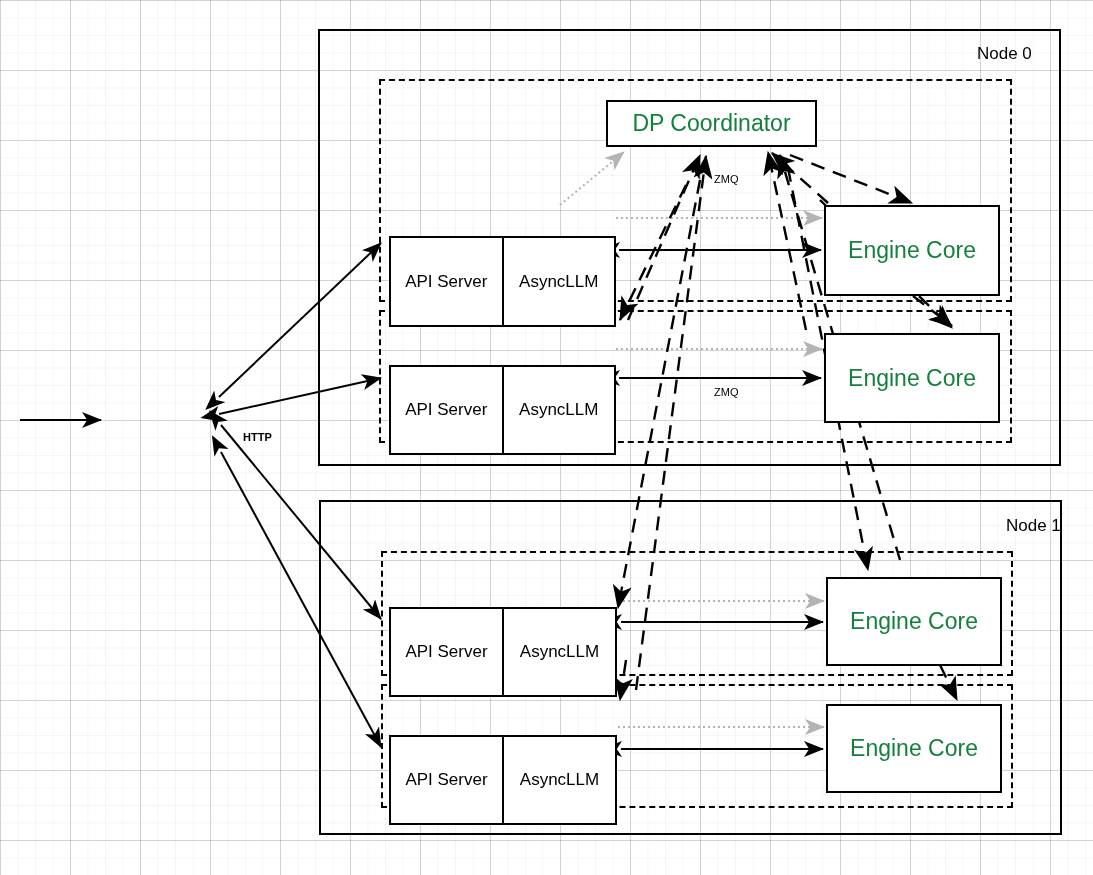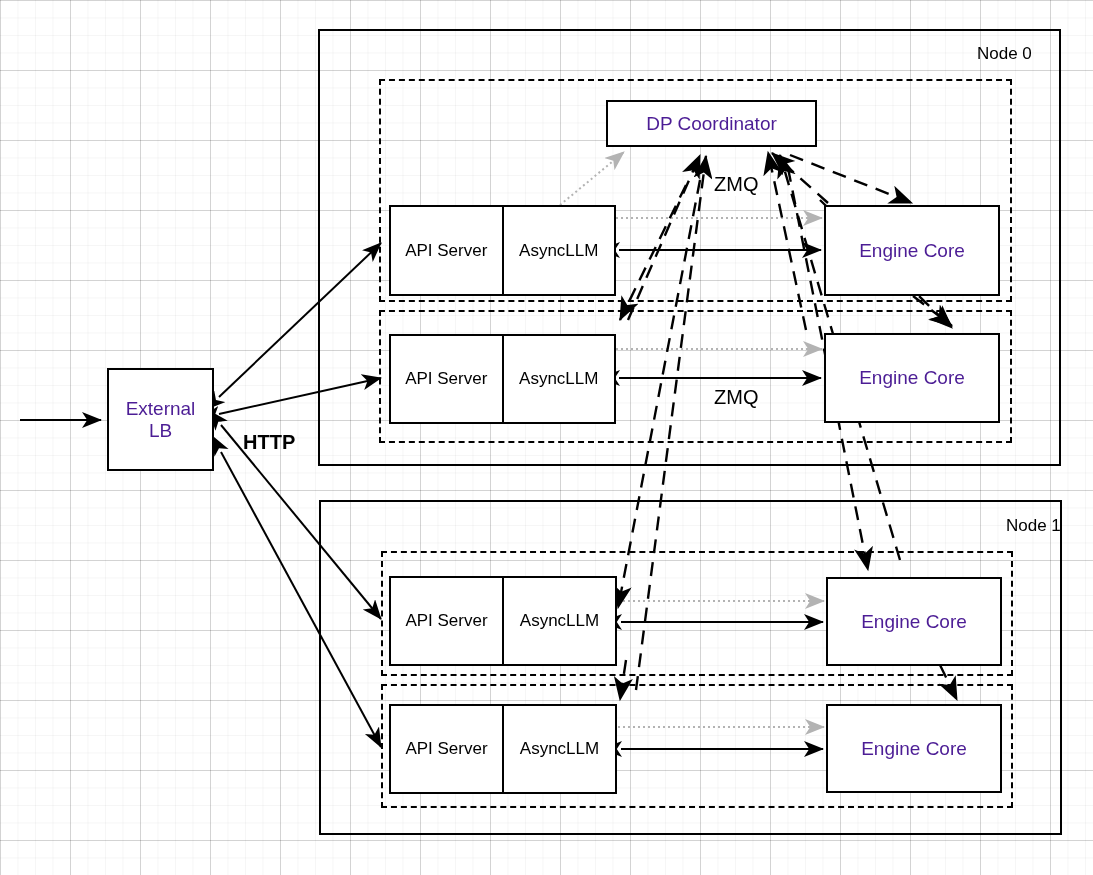--- a/index.html
+++ b/index.html
@@ -42,42 +42,43 @@
     display:flex;
     align-items:center;
     justify-content:center;
   }
   .split-box{
     position:absolute;
     border:2px solid #000;
     background:#ffffff;
     box-sizing:border-box;
     display:flex;
+    margin-top:31px;
   }
   .split-half{
     flex:1 1 50%;
     display:flex;
     align-items:center;
     justify-content:center;
     font-size:17px;
     color:#000;
     white-space:nowrap;
   }
   .split-half.left{border-right:2px solid #000;}
-  .boxlabel{font-size:19px;color:#4c1d95;white-space:nowrap;}
+  .boxlabel{font-size:23px;color:#15803d;white-space:nowrap;}
   .node-title{
     position:absolute;
     font-size:17px;
     color:#000;
     white-space:nowrap;
     text-align:right;
   }
   .edge-label{
     position:absolute;
-    font-size:20px;
+    font-size:11px;
     color:#000;
     background:transparent;
     white-space:nowrap;
   }
 </style>
 </head>
 <body>
 
 <div id="canvas">
 
@@ -210,24 +211,20 @@
     
     <g>
       <line x1="940" y1="665" x2="957" y2="700" stroke="#000" stroke-width="2.4" stroke-dasharray="14 9" marker-end="url(#ah)"></line>
     </g>
     
     <g>
       <line x1="626" y1="660" x2="620" y2="700" stroke="#000" stroke-width="2.4" stroke-dasharray="14 9" marker-end="url(#ah)"></line>
     </g>
   </svg>
 
-  <div class="solid-box" style="left:107px;top:368px;width:107px;height:103px;flex-direction:column;">
-    <span class="boxlabel">External</span>
-    <span class="boxlabel">LB</span>
-  </div>
 
   <div class="solid-box" style="left:606px;top:100px;width:211px;height:47px;">
     <span class="boxlabel">DP Coordinator</span>
   </div>
 
   <div class="split-box" style="left:389px;top:205px;width:227px;height:91px;">
     <span class="split-half left">API Server</span>
     <span class="split-half">AsyncLLM</span>
   </div>
 

